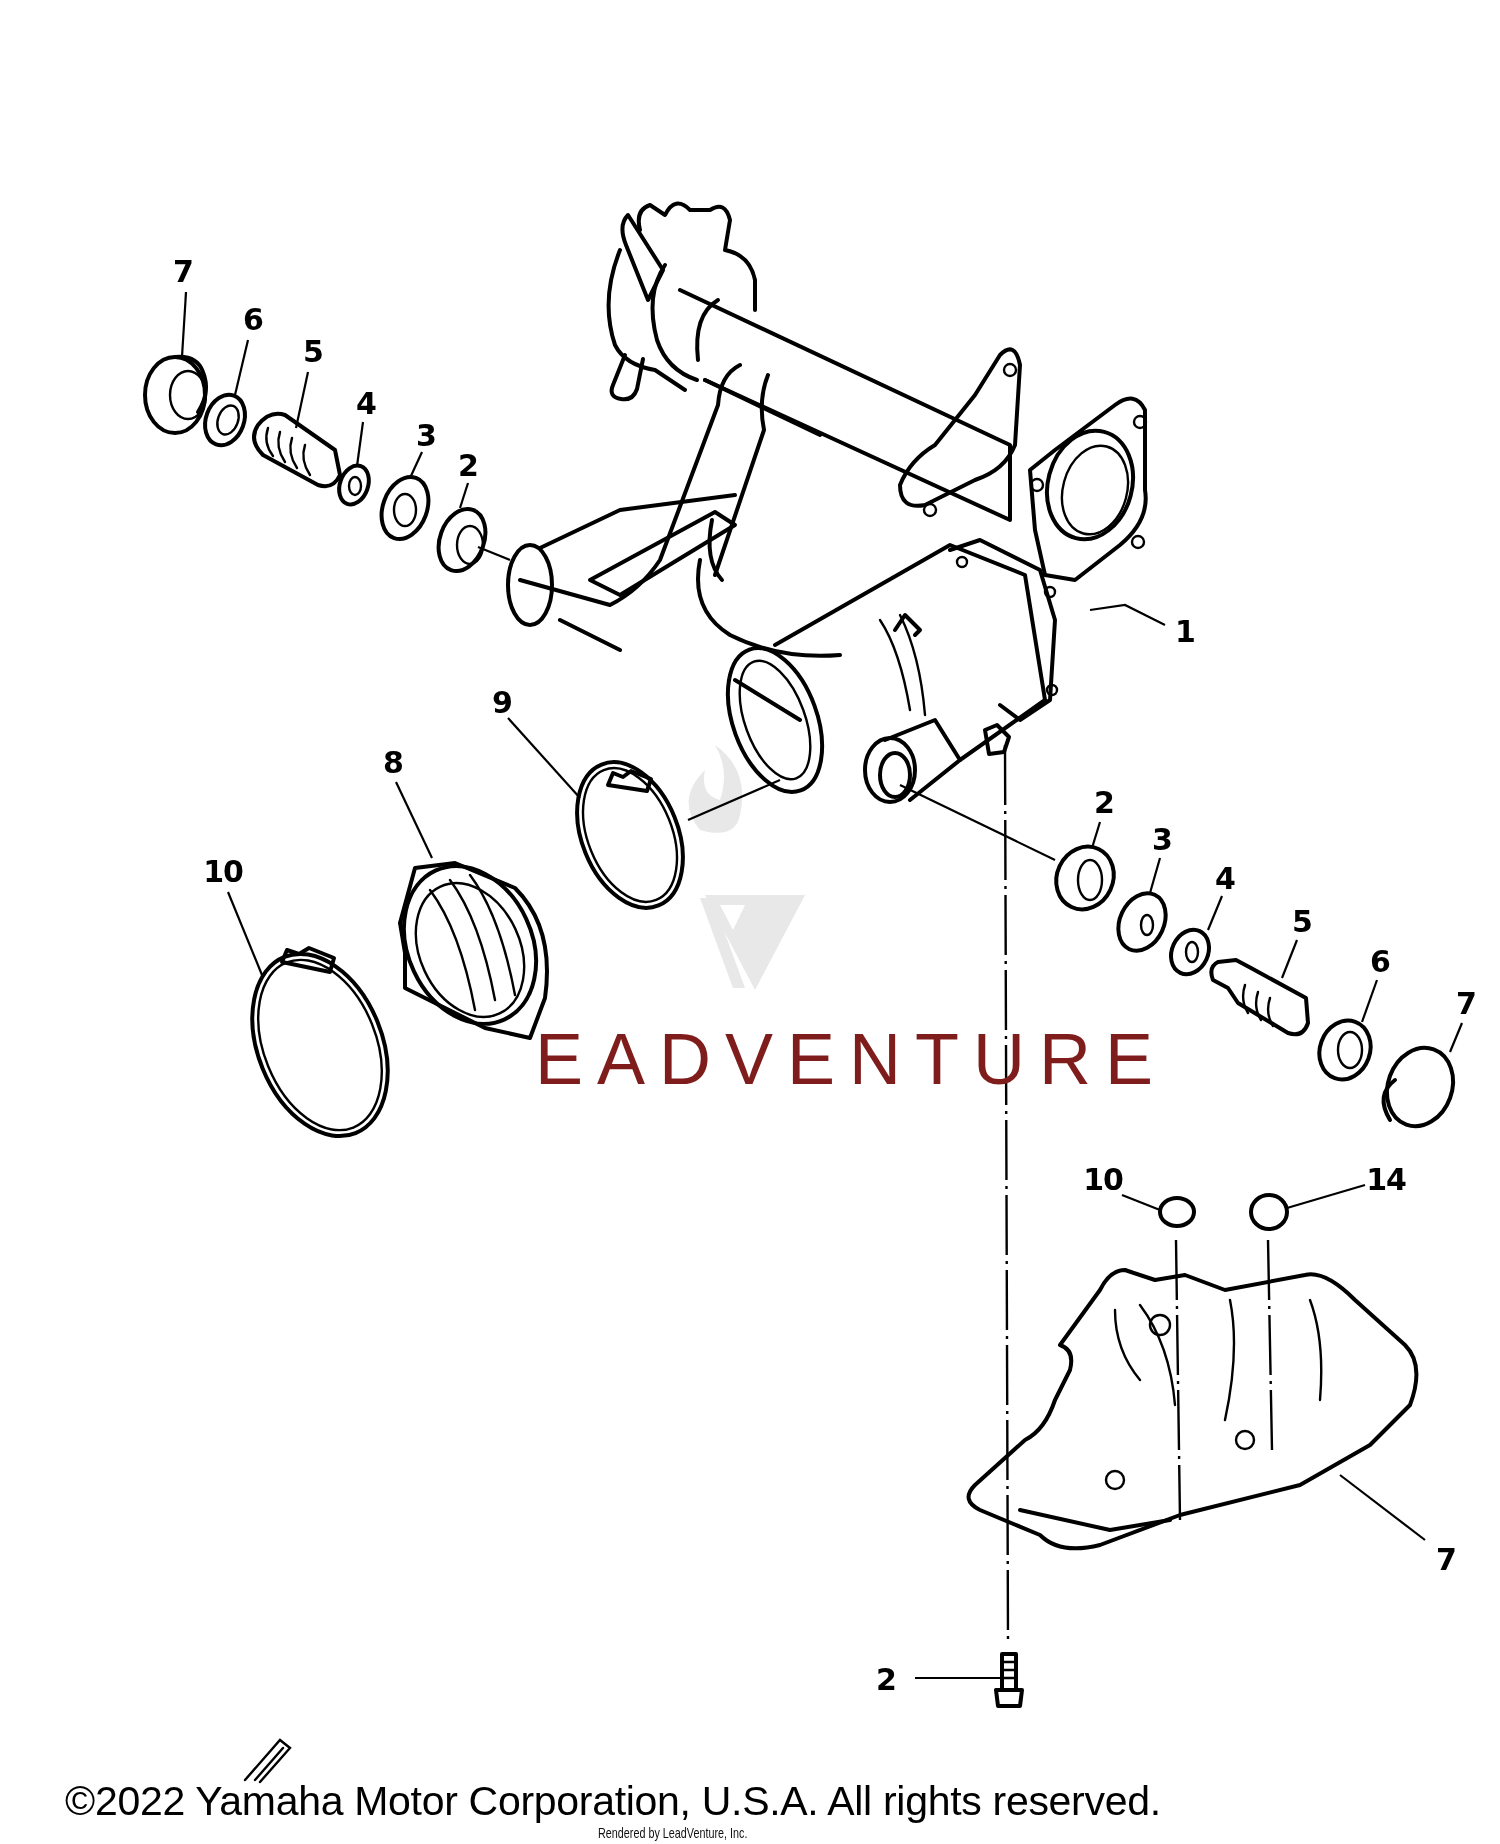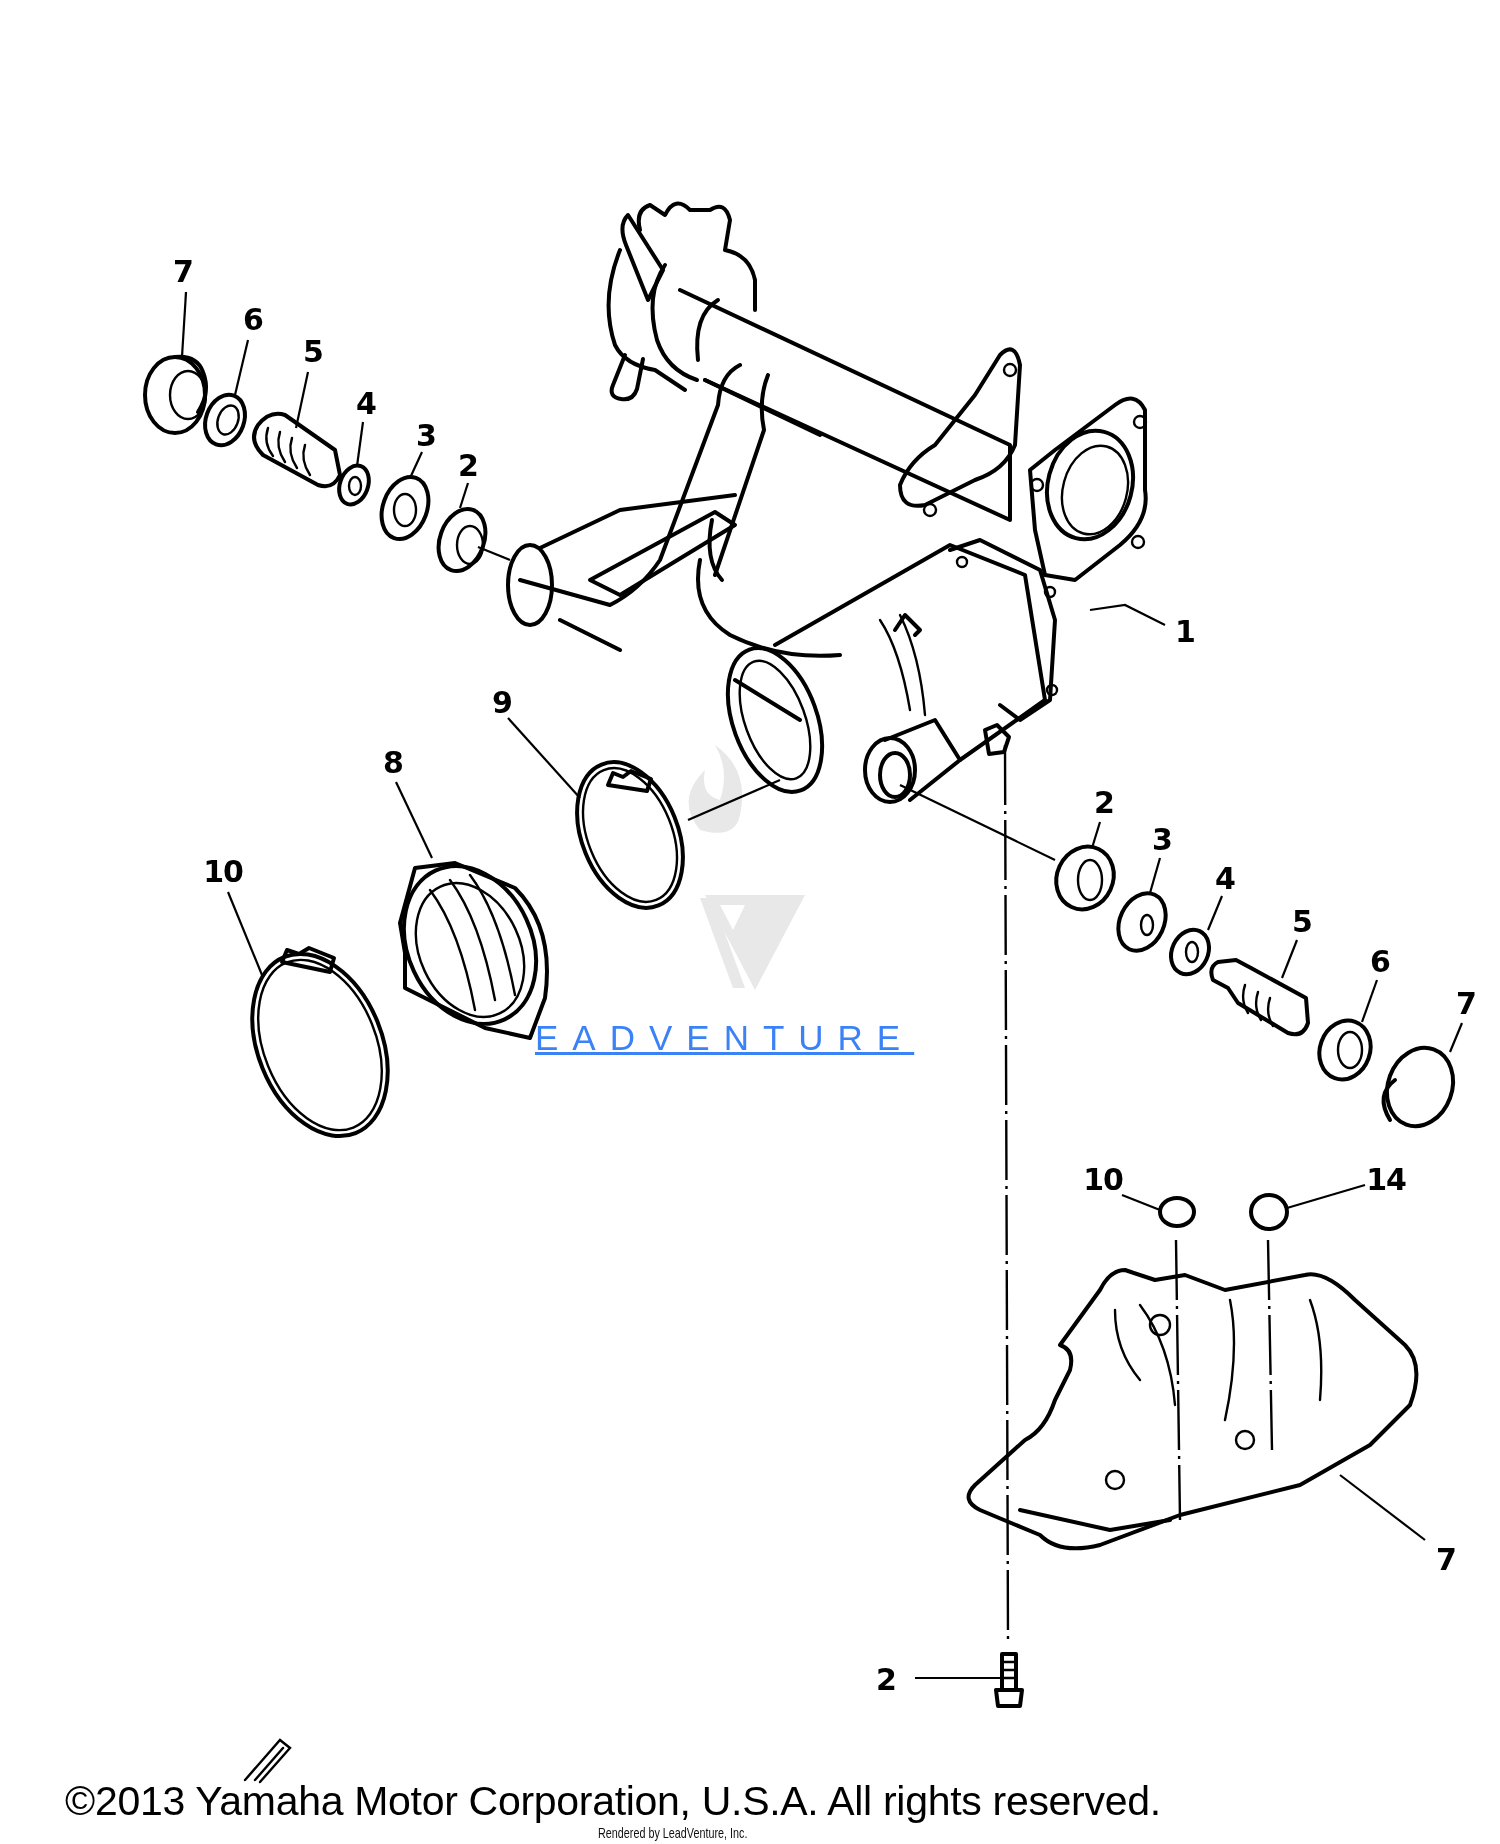--- a/index.html
+++ b/index.html
@@ -7,21 +7,21 @@
          font-family: "Liberation Sans", sans-serif; }
   #canvas { position: absolute; left: 0; top: 0; width: 1500px; height: 1844px; }
   .part { fill: none; stroke: #000; stroke-width: 4; stroke-linejoin: round; stroke-linecap: round; }
   .thin { fill: none; stroke: #000; stroke-width: 2.4; stroke-linecap: round; }
   .leader { fill: none; stroke: #000; stroke-width: 2.2; }
   .dashed { fill: none; stroke: #000; stroke-width: 2.4; stroke-dasharray: 60 6 3 6; }
   .callout { position: absolute; font-family: "DejaVu Sans", sans-serif; font-size: 30px;
              font-weight: bold; color: #000; line-height: 1; transform: translate(-50%, -50%);
              letter-spacing: -1px; }
   .wm-text { position: absolute; left: 535px; top: 1018px; font-family: "Liberation Sans", sans-serif;
-             font-size: 35px; letter-spacing: 14px; color: #3b82f6; font-weight: normal; text-decoration: underline; }
+             font-size: 72px; letter-spacing: 14px; color: #7f1d1d; font-weight: normal; }
   .copyright { position: absolute; left: 65px; top: 1778px; font-family: "Liberation Sans", sans-serif;
                font-size: 41px; color: #000; letter-spacing: -0.3px; white-space: nowrap; }
   .rendered-by { position: absolute; left: 598px; top: 1824px; font-family: "Liberation Sans", sans-serif;
                  font-size: 15px; color: #111; transform: scaleX(0.72); transform-origin: left top; white-space: nowrap; }
 </style>
 </head>
 <body>
 
 <svg id="canvas" viewBox="0 0 1500 1844" xmlns="http://www.w3.org/2000/svg">
 
@@ -201,14 +201,14 @@
 <div class="callout" style="left:393px;top:763px">8</div>
 <div class="callout" style="left:502px;top:703px">9</div>
 <div class="callout" style="left:223px;top:872px">10</div>
 <div class="callout" style="left:1446px;top:1560px">7</div>
 <div class="callout" style="left:1386px;top:1180px">14</div>
 <div class="callout" style="left:1103px;top:1180px">10</div>
 <div class="callout" style="left:886px;top:1680px">2</div>
 
 <div class="wm-text">EADVENTURE</div>
 
-<div class="copyright">©2013 Yamaha Motor Corporation, U.S.A. All rights reserved.</div>
+<div class="copyright">©2022 Yamaha Motor Corporation, U.S.A. All rights reserved.</div>
 <div class="rendered-by">Rendered by LeadVenture, Inc.</div>
 
 </body></html>

